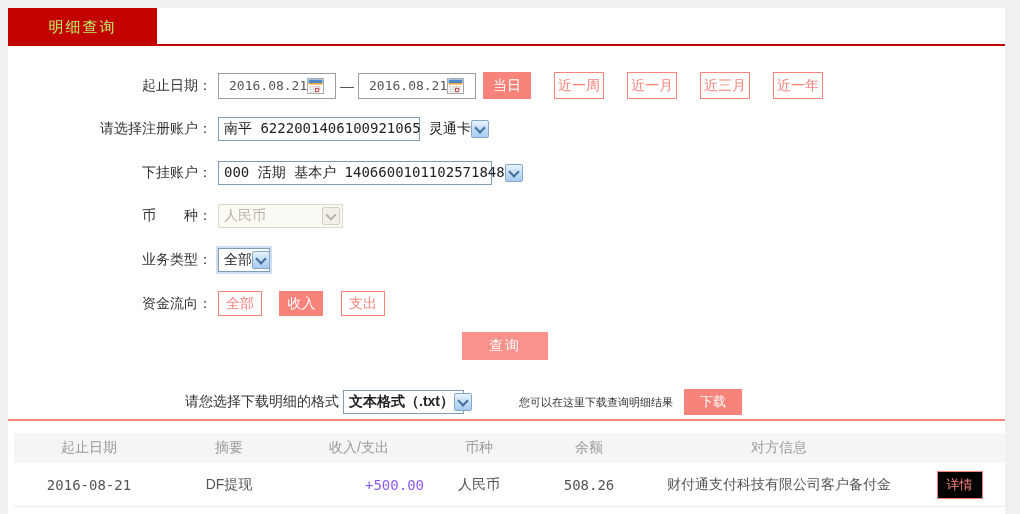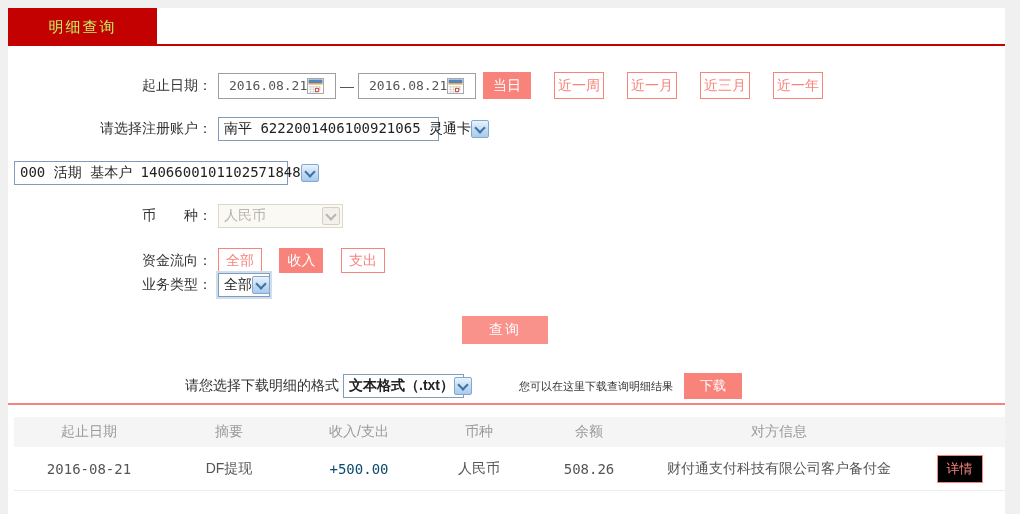--- a/index.html
+++ b/index.html
@@ -68,21 +68,21 @@
     display:flex; align-items:center; color:#9a9a9a; font-size:14px; }
   .grid-row { height:44px; display:flex; align-items:center; color:#555; font-size:14px;
     border-bottom:1px solid #ececec; background:#fff; }
   .c-date { width:150px; text-align:center; }
   .c-sum  { width:130px; text-align:center; }
   .c-amt  { width:130px; text-align:center; }
   .c-cur  { width:110px; text-align:center; }
   .c-bal  { width:110px; text-align:center; }
   .c-cp   { width:270px; text-align:center; }
   .c-act  { flex:1; display:flex; justify-content:center; }
-  .amount-pos { color:#0c4a6e; }
+  .amount-pos { color:#8b5cf6;text-align:right; }
   .detail-btn { border:1px solid #f8837b; color:#f8837b; background:#000000;
     font-size:13px; padding:4px 9px; cursor:pointer; }
 
   .mb18{margin-bottom:18px}.mb19{margin-bottom:19px}.mb20{margin-bottom:20px}
 </style>
 </head>
 <body>
 
 <div class="page">
 
@@ -139,55 +139,56 @@
       </div>
       <button class="qbtn filled">当日</button>
       <button class="qbtn">近一周</button>
       <button class="qbtn">近一月</button>
       <button class="qbtn">近三月</button>
       <button class="qbtn">近一年</button>
     </div>
 
     <div class="form-row mb20">
       <div class="form-label">请选择注册账户：</div>
-      <div class="xp-select ctl" style="width:221px">
+      <div class="xp-select ctl" style="width:202px">
         <span class="val mono">南平 6222001406100921065 灵通卡</span>
         <span class="xp-arrow"></span>
       </div>
     </div>
 
     <div class="form-row mb19">
+      <div class="form-label">下挂账户：</div>
       <div class="xp-select ctl" style="width:274px">
         <span class="val mono">000 活期 基本户 1406600101102571848</span>
         <span class="xp-arrow"></span>
       </div>
     </div>
 
     <div class="form-row mb20">
       <div class="form-label">币　　种：</div>
       <div class="xp-select disabled ctl" style="width:125px">
         <span class="val">人民币</span>
+        <span class="xp-arrow"></span>
+      </div>
+    </div>
+
+    <div class="form-row mb19">
+      <div class="form-label">业务类型：</div>
+      <div class="xp-select focus-halo ctl" style="width:52px">
+        <span class="val">全部</span>
         <span class="xp-arrow"></span>
       </div>
     </div>
 
     <div class="form-row">
       <div class="form-label">资金流向：</div>
       <div class="ctl">
         <button class="flow-btn">全部</button>
         <button class="flow-btn filled">收入</button>
         <button class="flow-btn">支出</button>
-      </div>
-    </div>
-
-    <div class="form-row mb19">
-      <div class="form-label">业务类型：</div>
-      <div class="xp-select focus-halo ctl" style="width:52px">
-        <span class="val">全部</span>
-        <span class="xp-arrow"></span>
       </div>
     </div>
 
     <button class="query-btn">查询</button>
 
     <div class="download-row">
       <span class="dl-label">请您选择下载明细的格式</span>
       <div class="xp-select dl-select">
         <span class="val">文本格式（.txt）</span>
         <span class="xp-arrow"></span>

